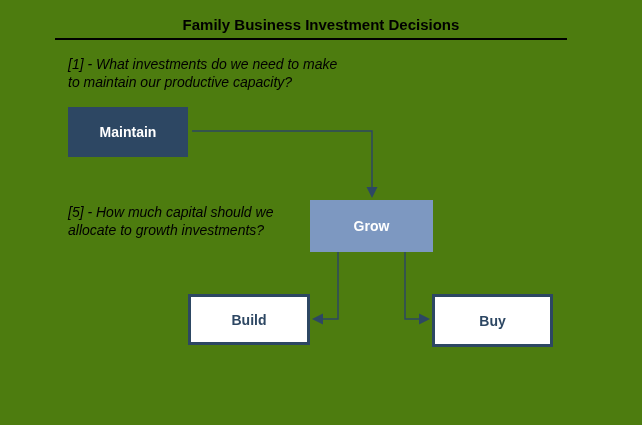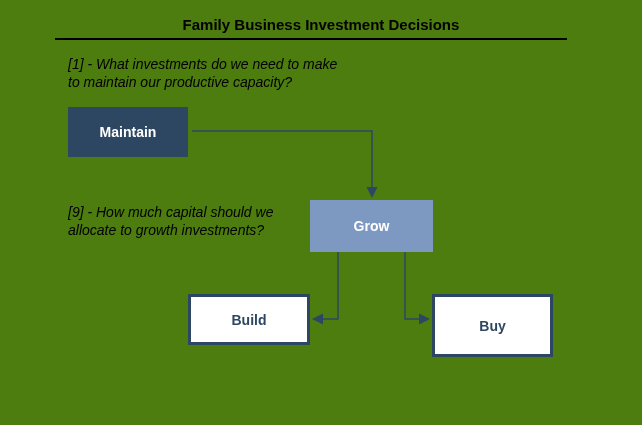--- a/index.html
+++ b/index.html
@@ -51,21 +51,21 @@
   }
   .node-grow {
     left: 310px; top: 200px; width: 123px; height: 52px;
     background: #7d98c1; color: #ffffff;
   }
   .node-build {
     left: 188px; top: 294px; width: 122px; height: 51px;
     background: #ffffff; color: #2d4763; border: 3px solid #2d4763;
   }
   .node-buy {
-    left: 432px; top: 294px; width: 121px; height: 63px;
+    left: 432px; top: 294px; width: 121px; height: 53px;
     background: #ffffff; color: #2d4763; border: 3px solid #2d4763;
   }
   svg.connectors {
     position: absolute;
     left: 0; top: 0;
     pointer-events: none;
   }
   svg.connectors polyline {
     fill: none;
     stroke: #2d4763;
@@ -79,21 +79,21 @@
 </head>
 <body>
 
 <div class="canvas">
 
   <div class="title">Family Business Investment Decisions</div>
   <div class="title-rule"></div>
 
   <div class="ann ann1">[1] - What investments do we need to make
 to maintain our productive capacity?</div>
-  <div class="ann ann2">[9] - How much capital should we
+  <div class="ann ann2">[5] - How much capital should we
 allocate to growth investments?</div>
 
   <div class="node node-maintain">
     <span>Maintain</span>
   </div>
 
   <div class="node node-build">
     <span>Build</span>
   </div>
 

